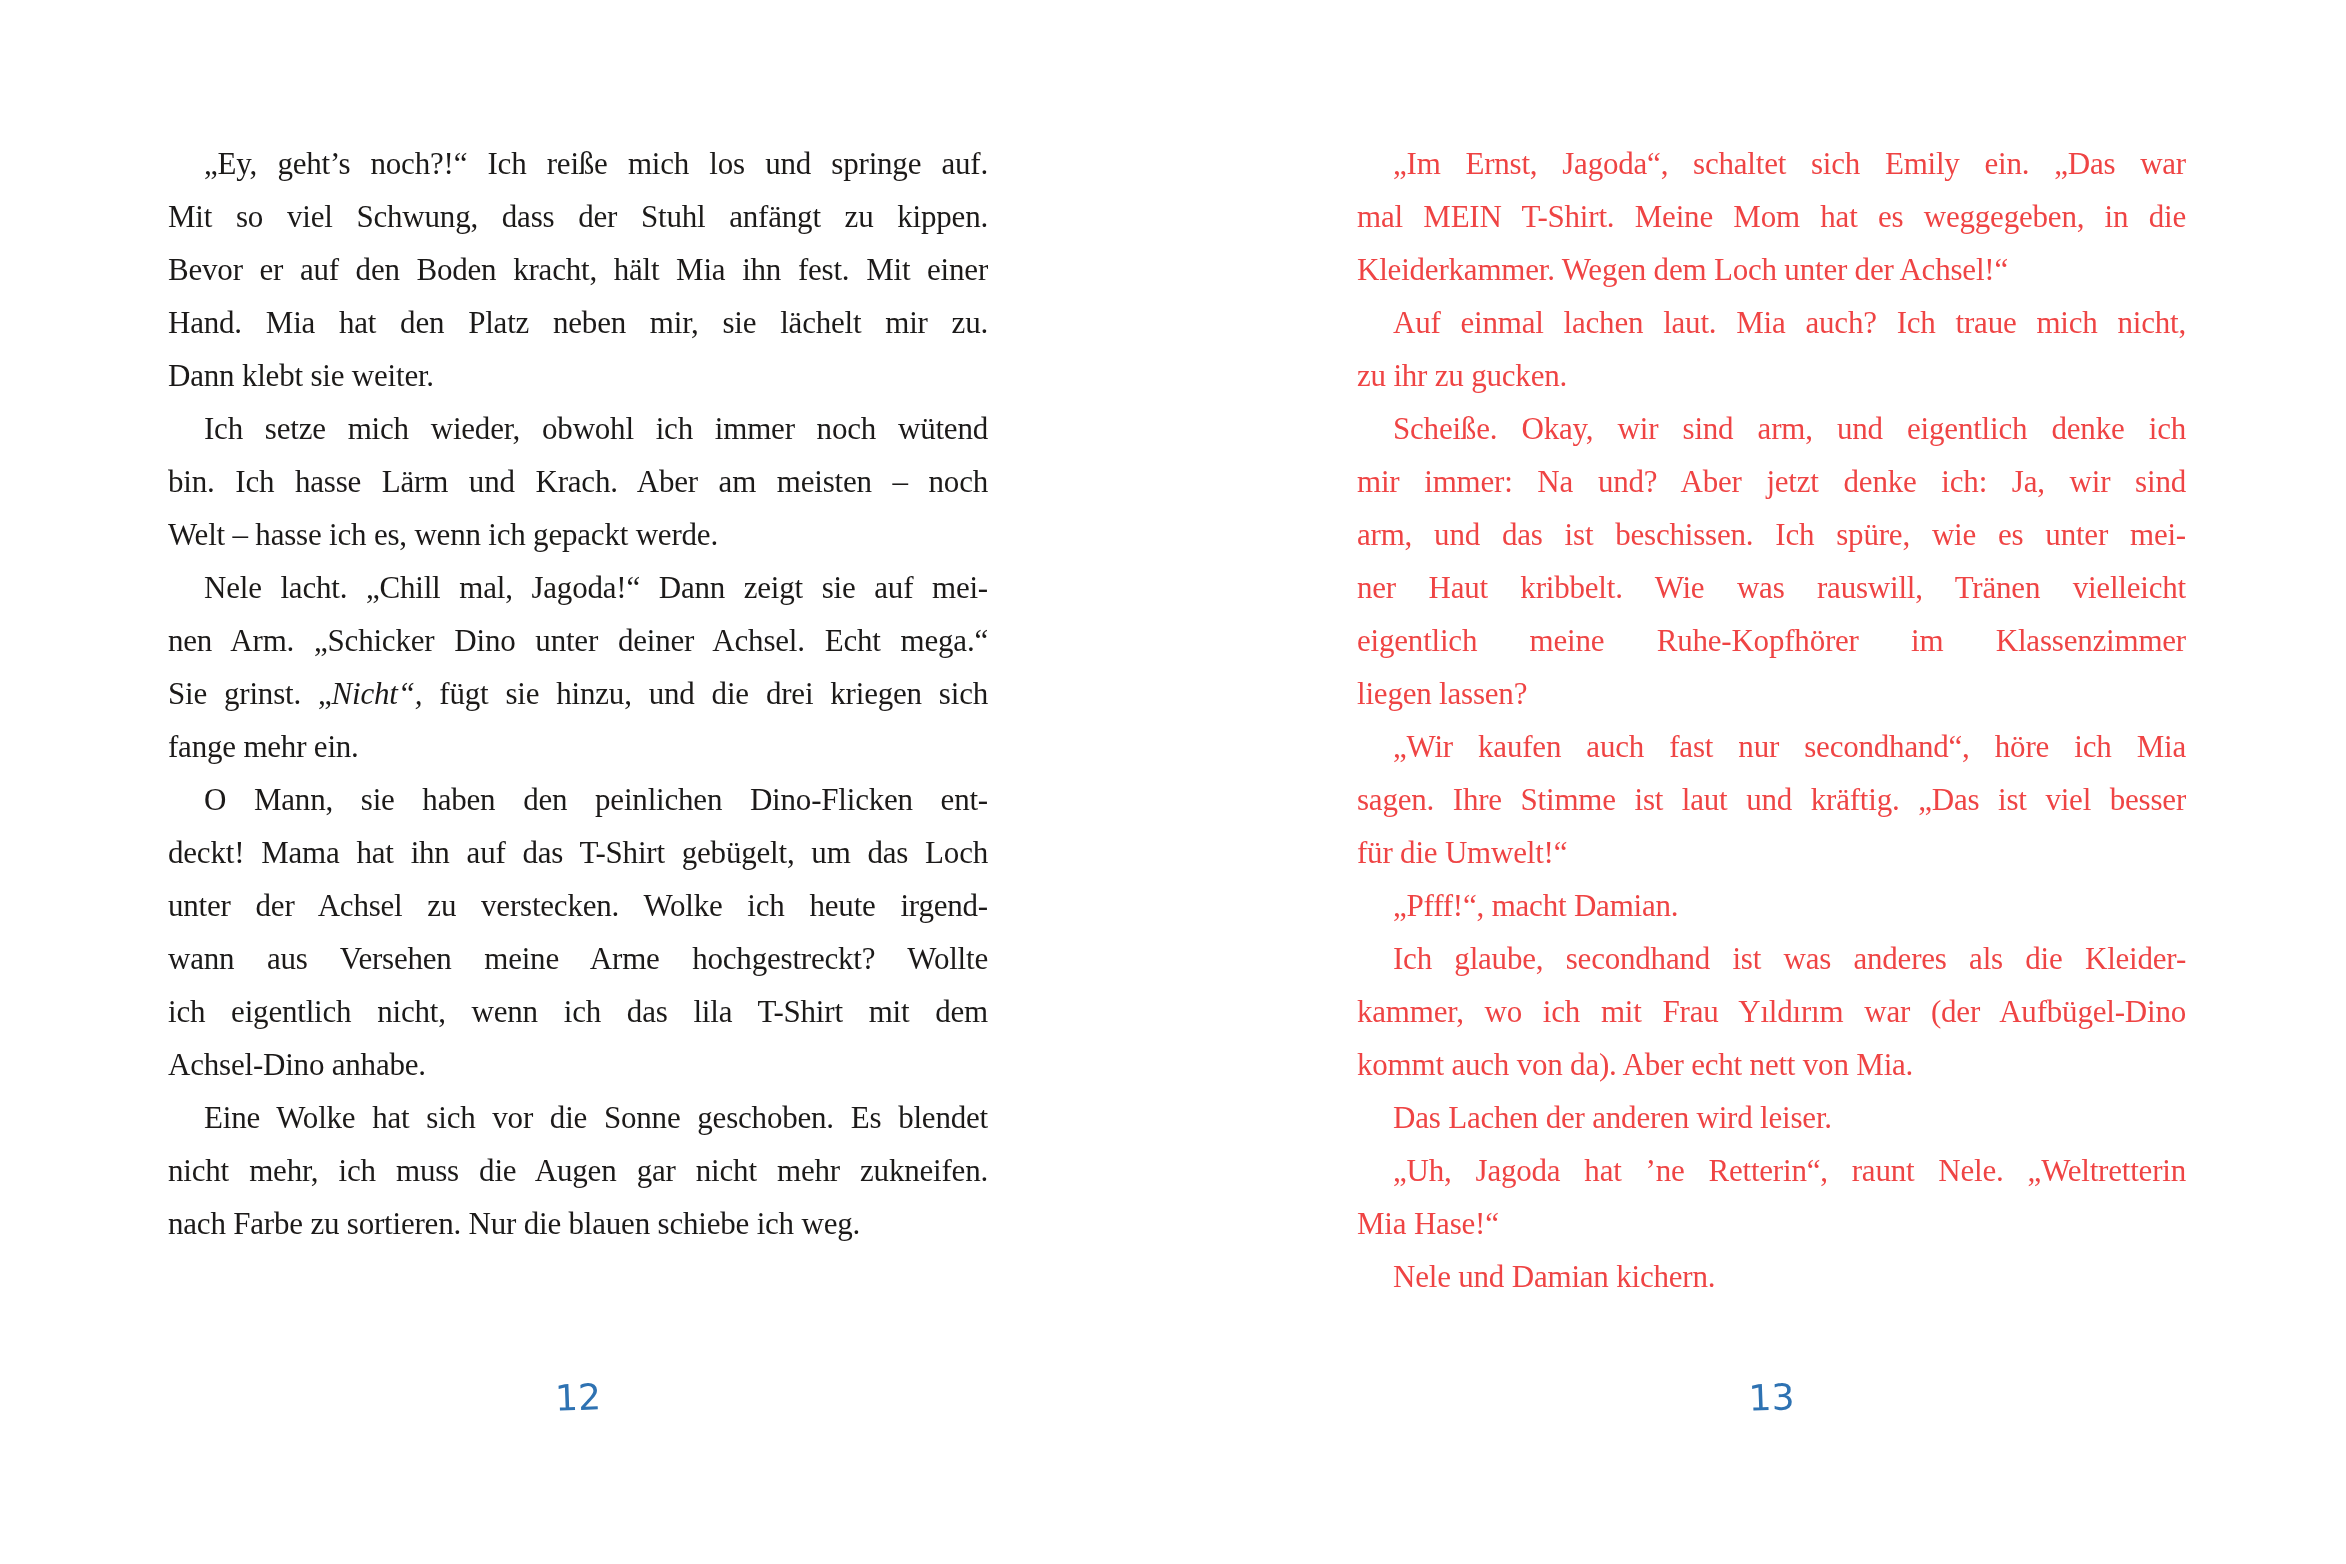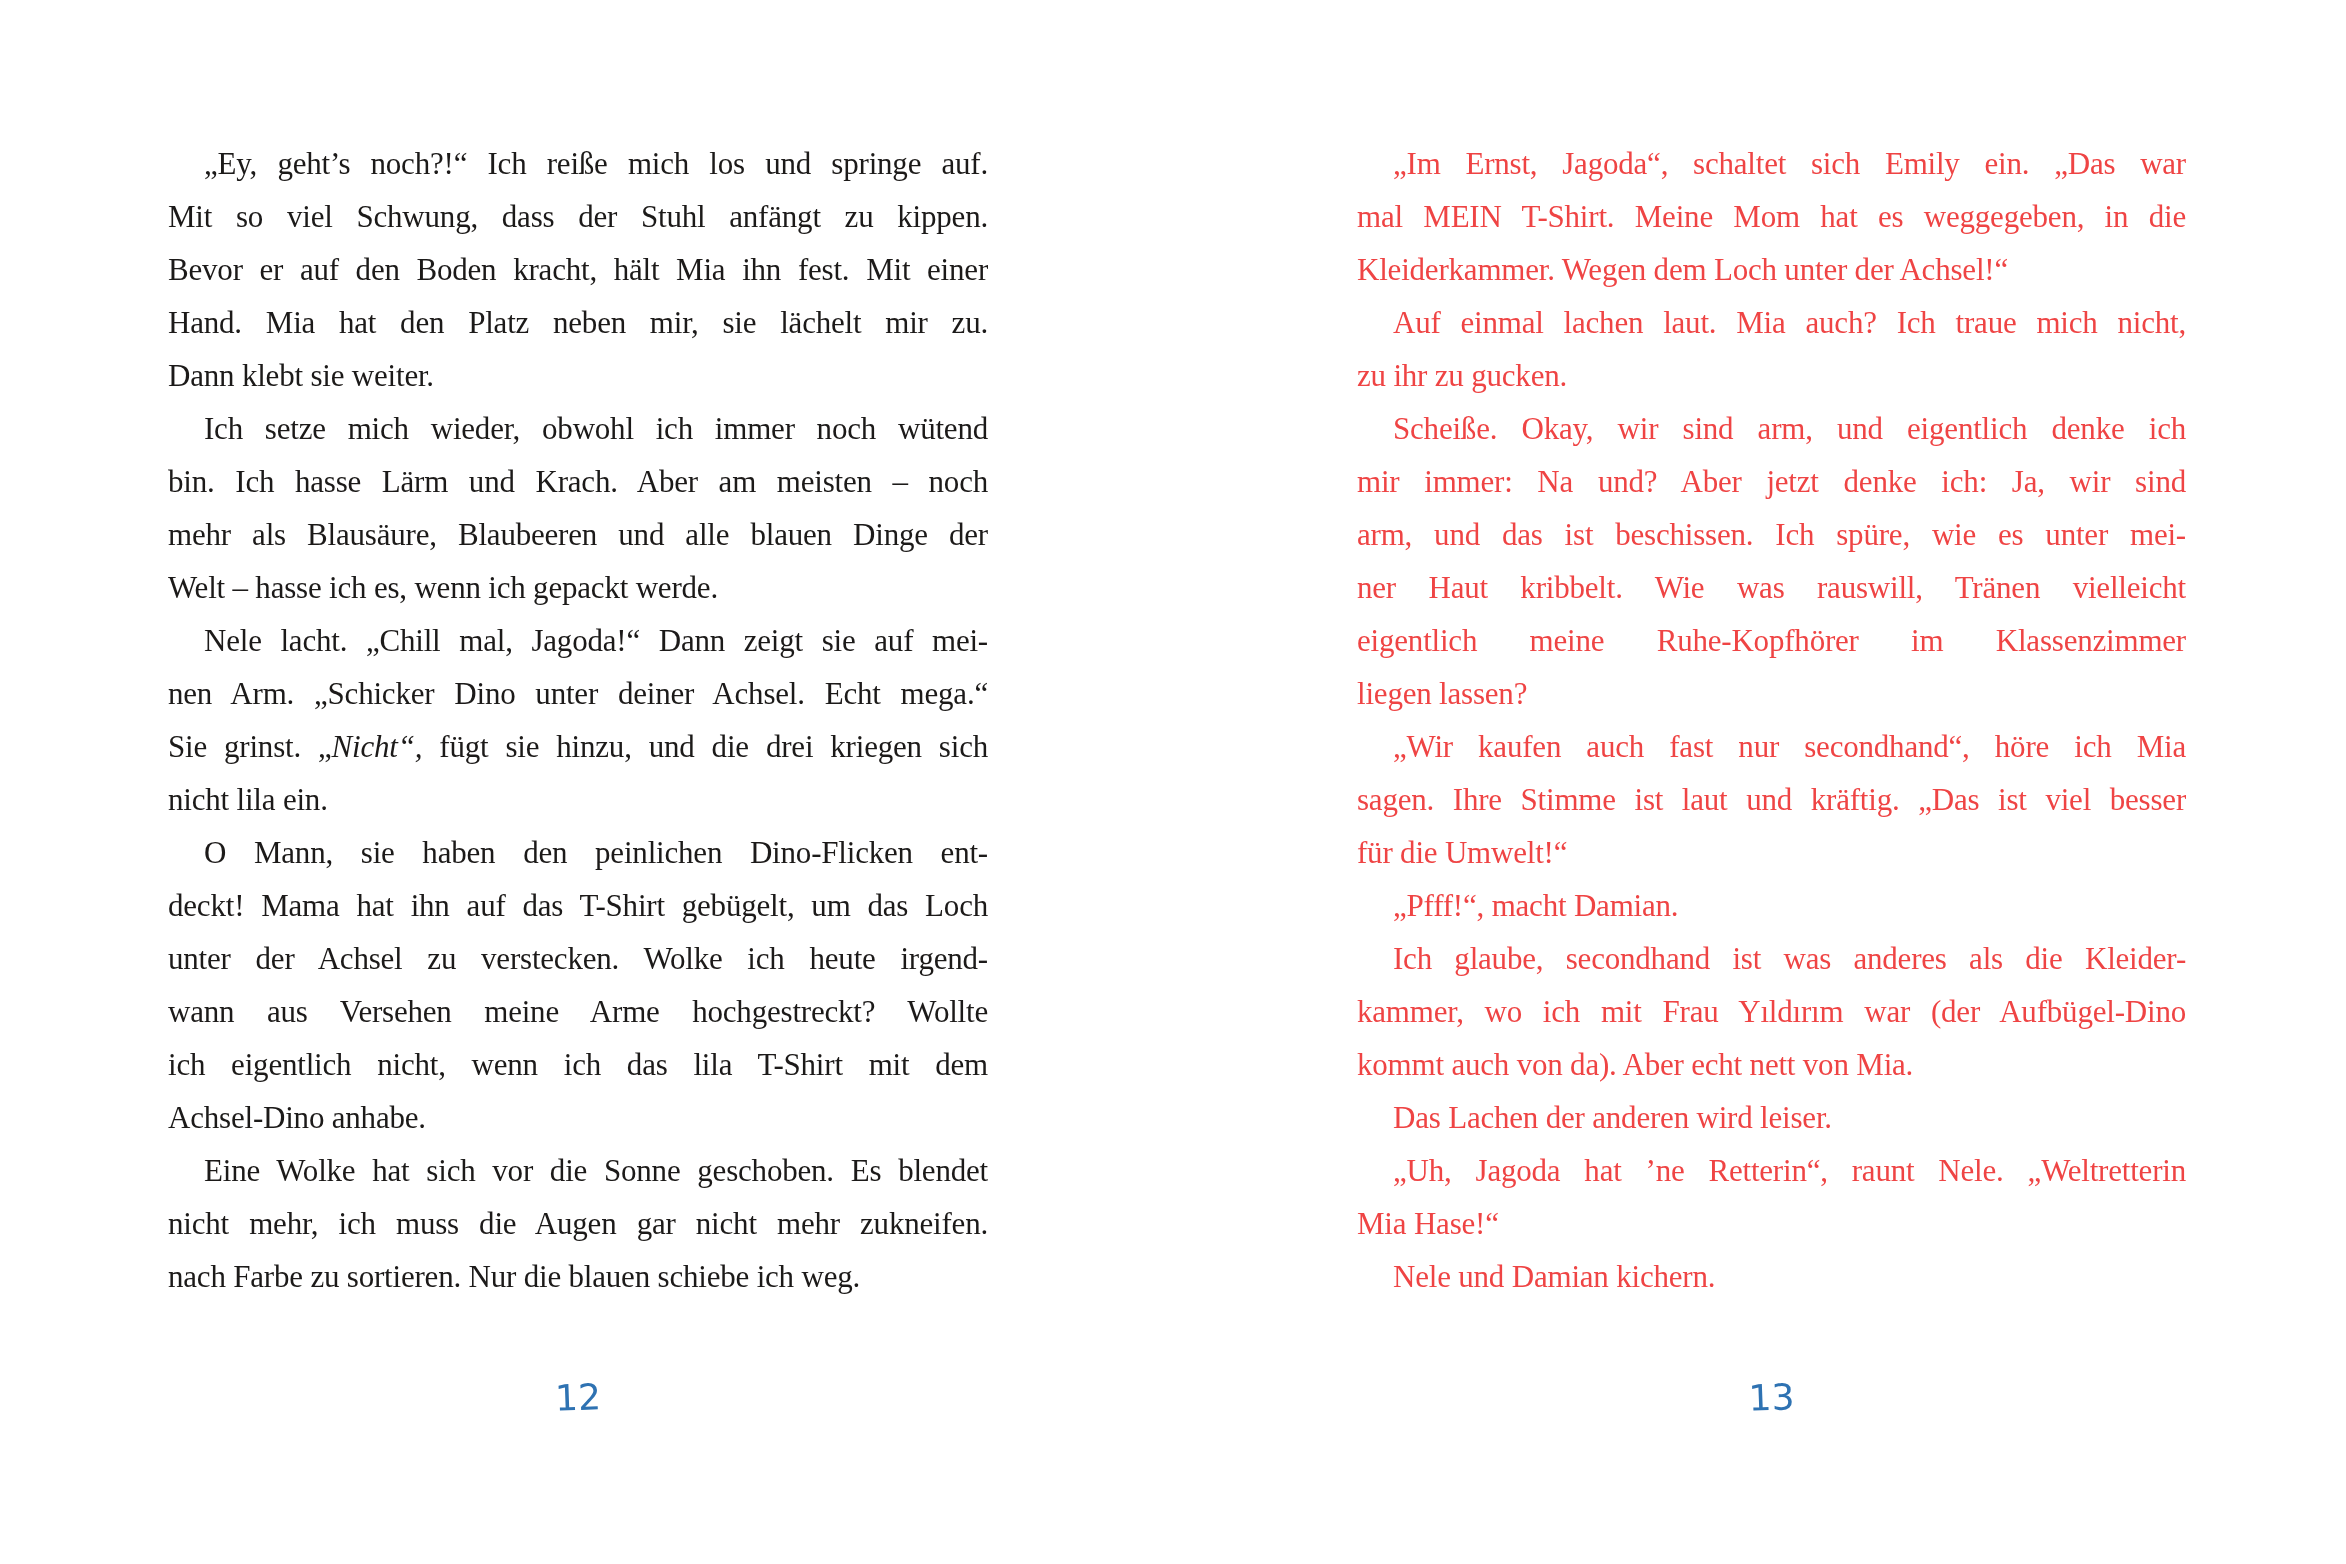--- a/index.html
+++ b/index.html
@@ -65,26 +65,25 @@
 
   <div class="page page-left">
     <div class="text-column" id="col-0" style="color: rgb(28, 26, 25);">
         <div class="line first">„Ey, geht’s noch?!“ Ich reiße mich los und springe auf.</div>
         <div class="line">Mit so viel Schwung, dass der Stuhl anfängt zu kippen.</div>
         <div class="line">Bevor er auf den Boden kracht, hält Mia ihn fest. Mit einer</div>
         <div class="line">Hand. Mia hat den Platz neben mir, sie lächelt mir zu.</div>
         <div class="line last">Dann klebt sie weiter.</div>
         <div class="line first">Ich setze mich wieder, obwohl ich immer noch wütend</div>
         <div class="line">bin. Ich hasse Lärm und Krach. Aber am meisten – noch</div>
-        <div class="line">mehr als Blausäure, Blaubeeren und alle blauen Dinge der</div>
         <div class="line last">Welt – hasse ich es, wenn ich gepackt werde.</div>
         <div class="line first">Nele lacht. „Chill mal, Jagoda!“ Dann zeigt sie auf mei-</div>
         <div class="line">nen Arm. „Schicker Dino unter deiner Achsel. Echt mega.“</div>
         <div class="line"><span>Sie grinst. „</span><em>Nicht“,</em><span> fügt sie hinzu, und die drei kriegen sich</span></div>
-        <div class="line last">nicht lila ein.</div>
+        <div class="line last">fange mehr ein.</div>
         <div class="line first">O Mann, sie haben den peinlichen Dino-Flicken ent-</div>
         <div class="line">deckt! Mama hat ihn auf das T-Shirt gebügelt, um das Loch</div>
         <div class="line">unter der Achsel zu verstecken. Wolke ich heute irgend-</div>
         <div class="line">wann aus Versehen meine Arme hochgestreckt? Wollte</div>
         <div class="line">ich eigentlich nicht, wenn ich das lila T-Shirt mit dem</div>
         <div class="line last">Achsel-Dino anhabe.</div>
         <div class="line first">Eine Wolke hat sich vor die Sonne geschoben. Es blendet</div>
         <div class="line">nicht mehr, ich muss die Augen gar nicht mehr zukneifen.</div>
         <div class="line last">nach Farbe zu sortieren. Nur die blauen schiebe ich weg.</div>
       </div>

